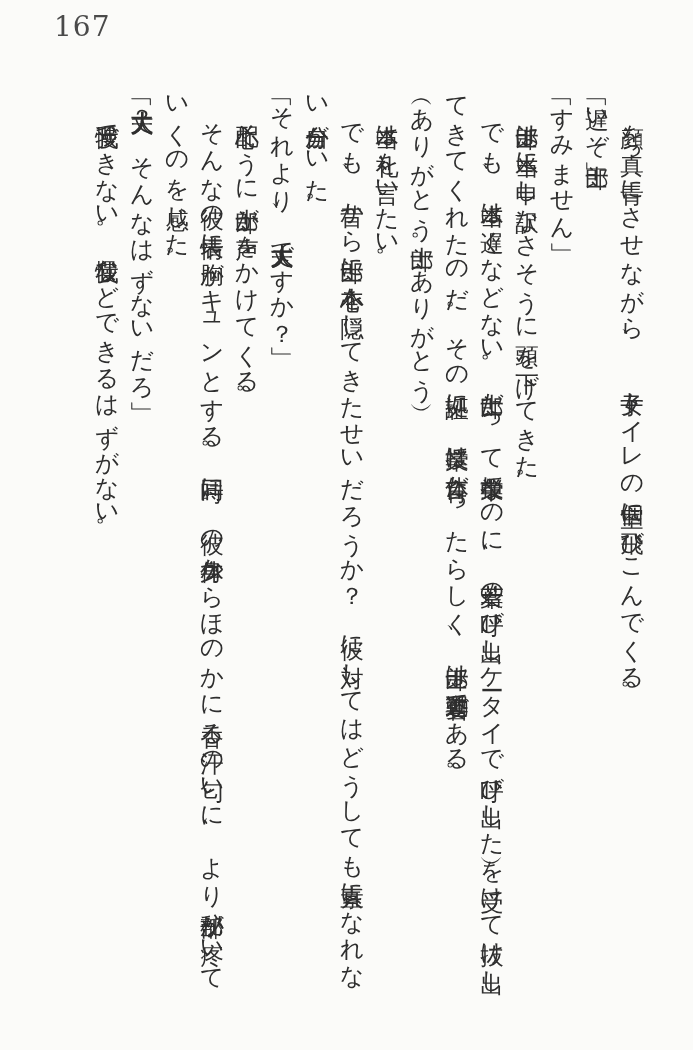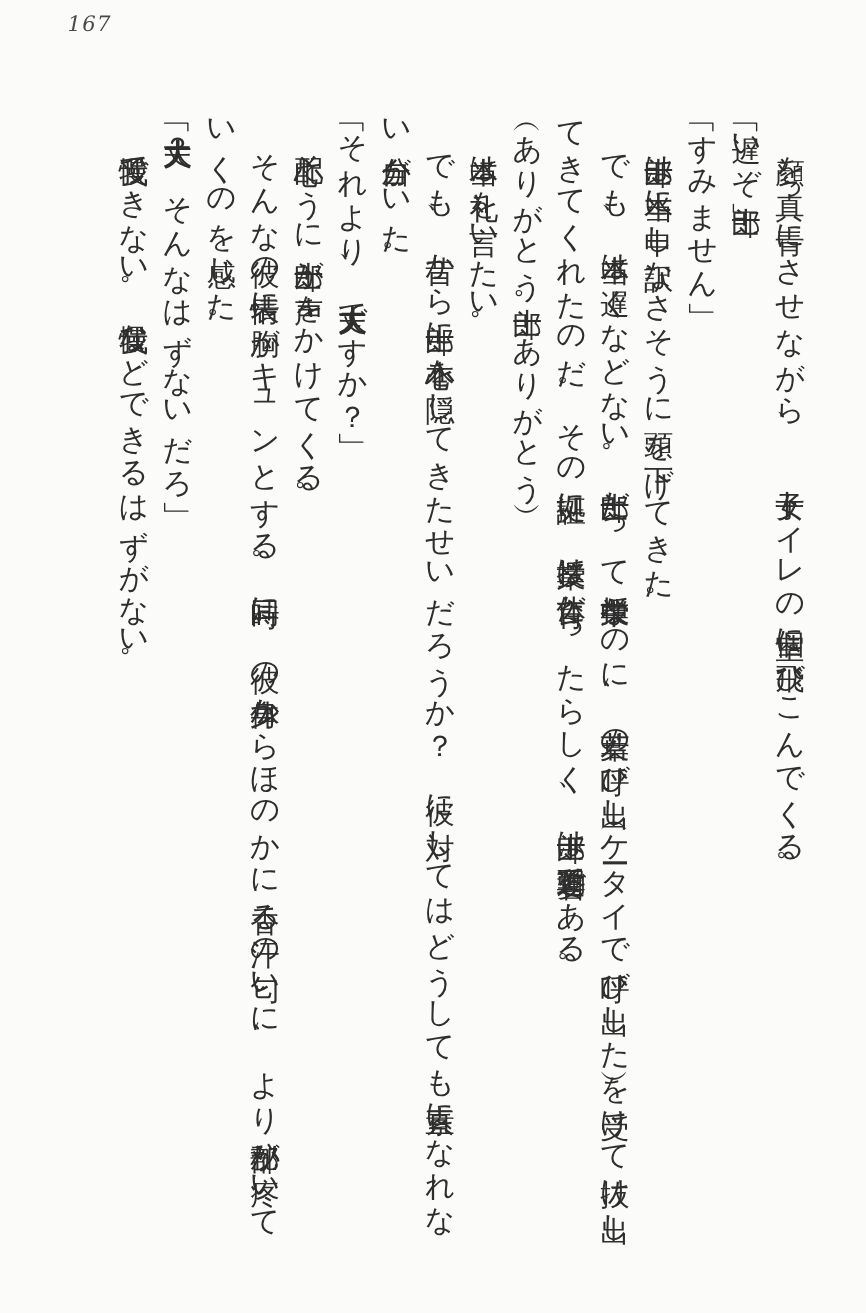--- a/index.html
+++ b/index.html
@@ -20,22 +20,21 @@
   }
   .page {
     position: relative;
     width: 693px;
     height: 1050px;
   }
   .page-number {
     position: absolute;
     top: 10px;
     left: 54px;
-    font-style: italic;
-    font-size: 17px;
+    font-size: 28px;
     letter-spacing: 1px;
     color: var(--page-number);
   }
   .text-block {
     position: absolute;
     top: 80px;
     right: 44px;
     height: 916px;
     writing-mode: vertical-rl;
     -webkit-writing-mode: vertical-rl;

